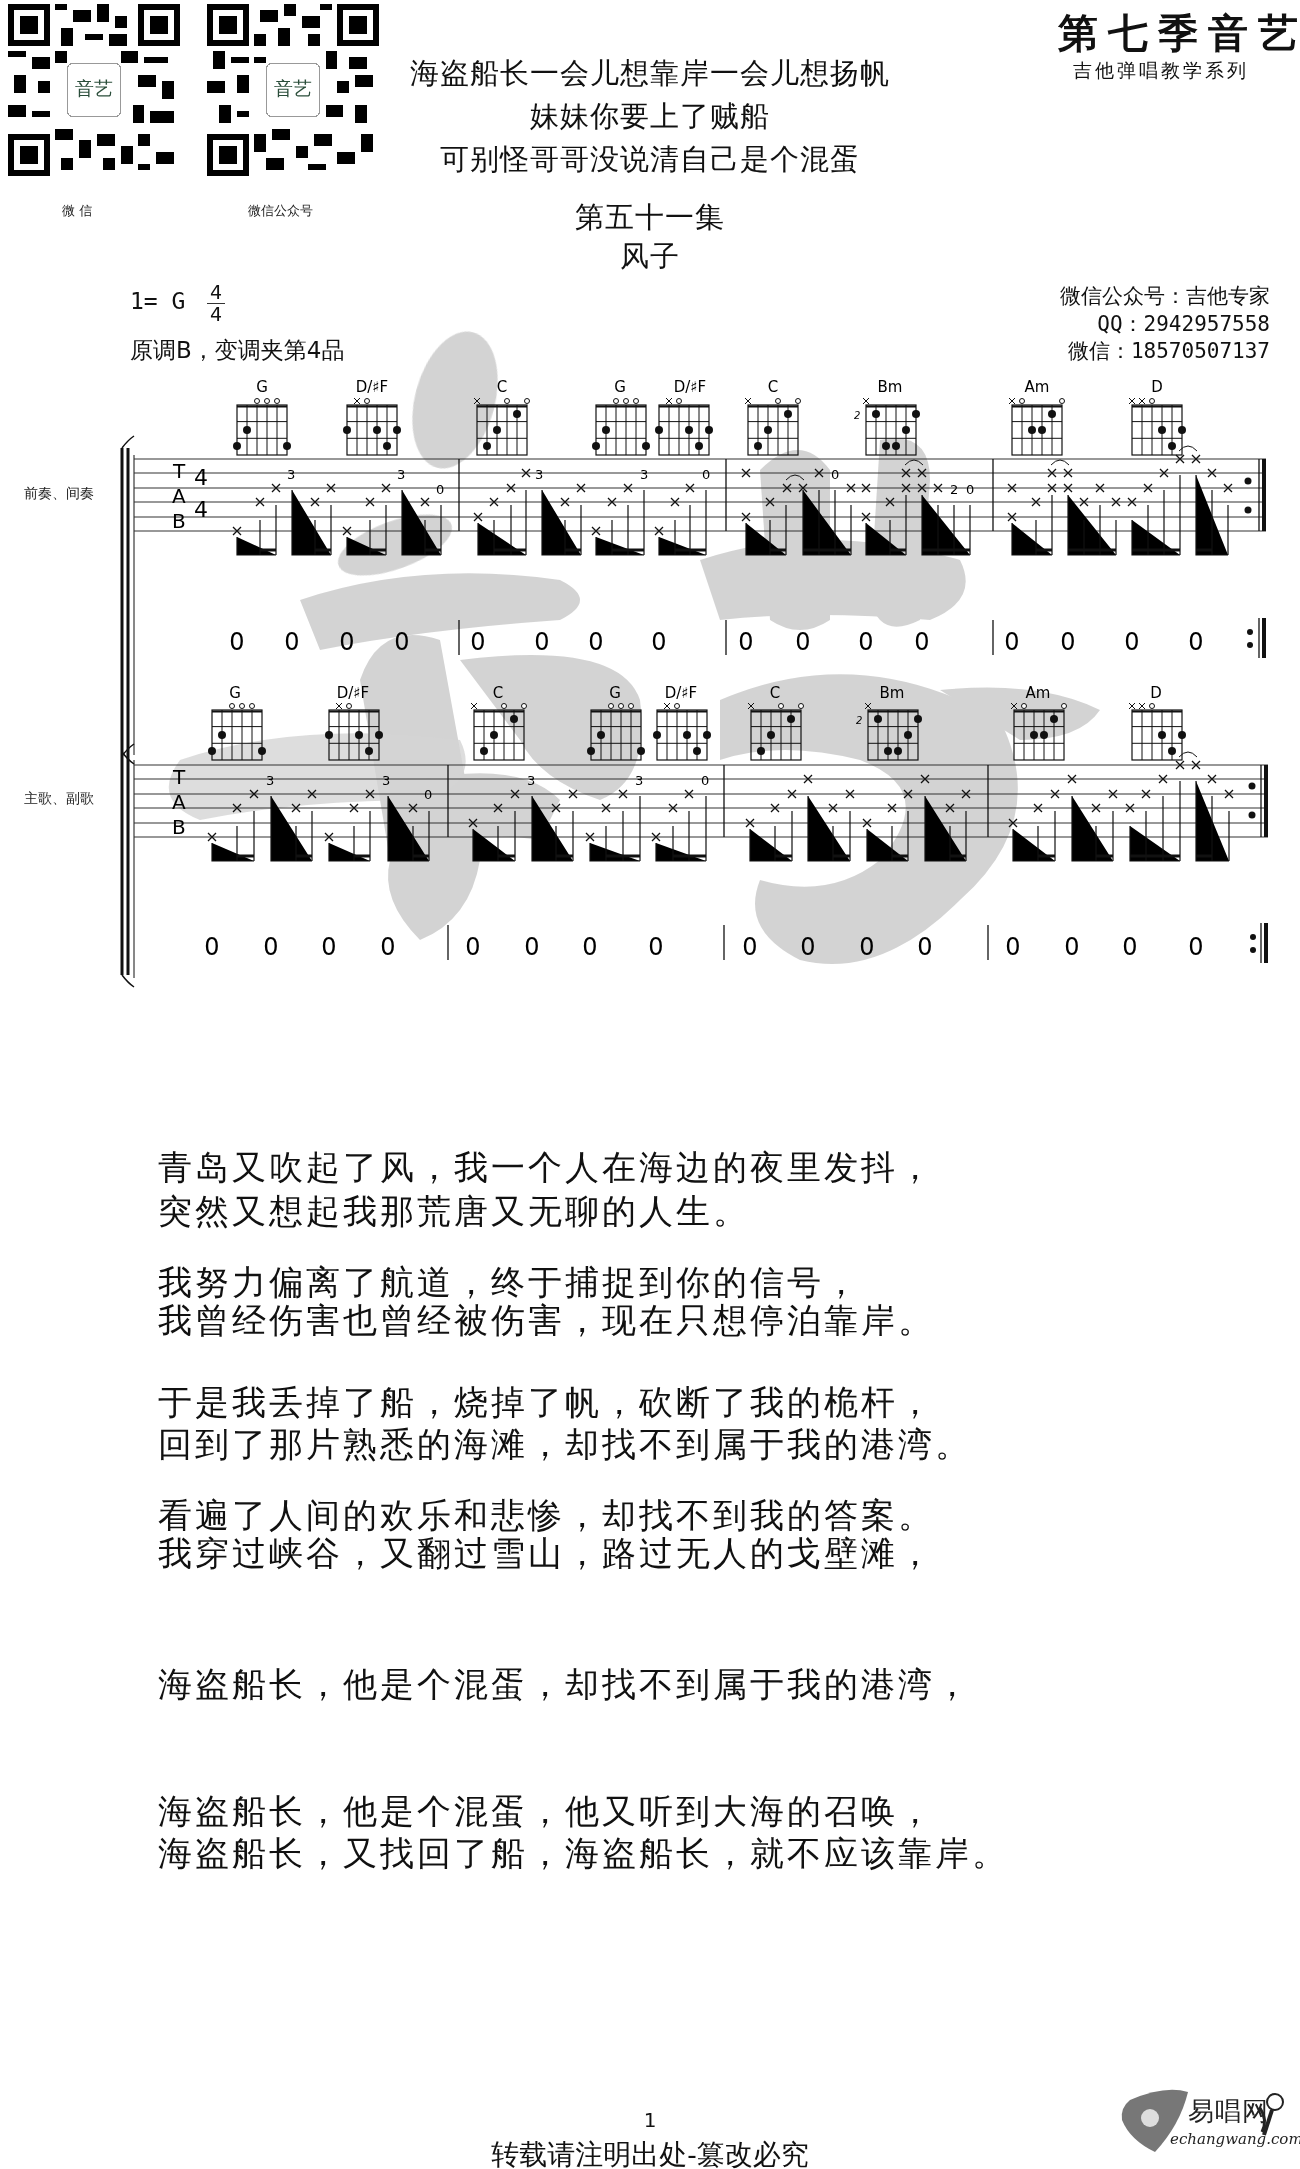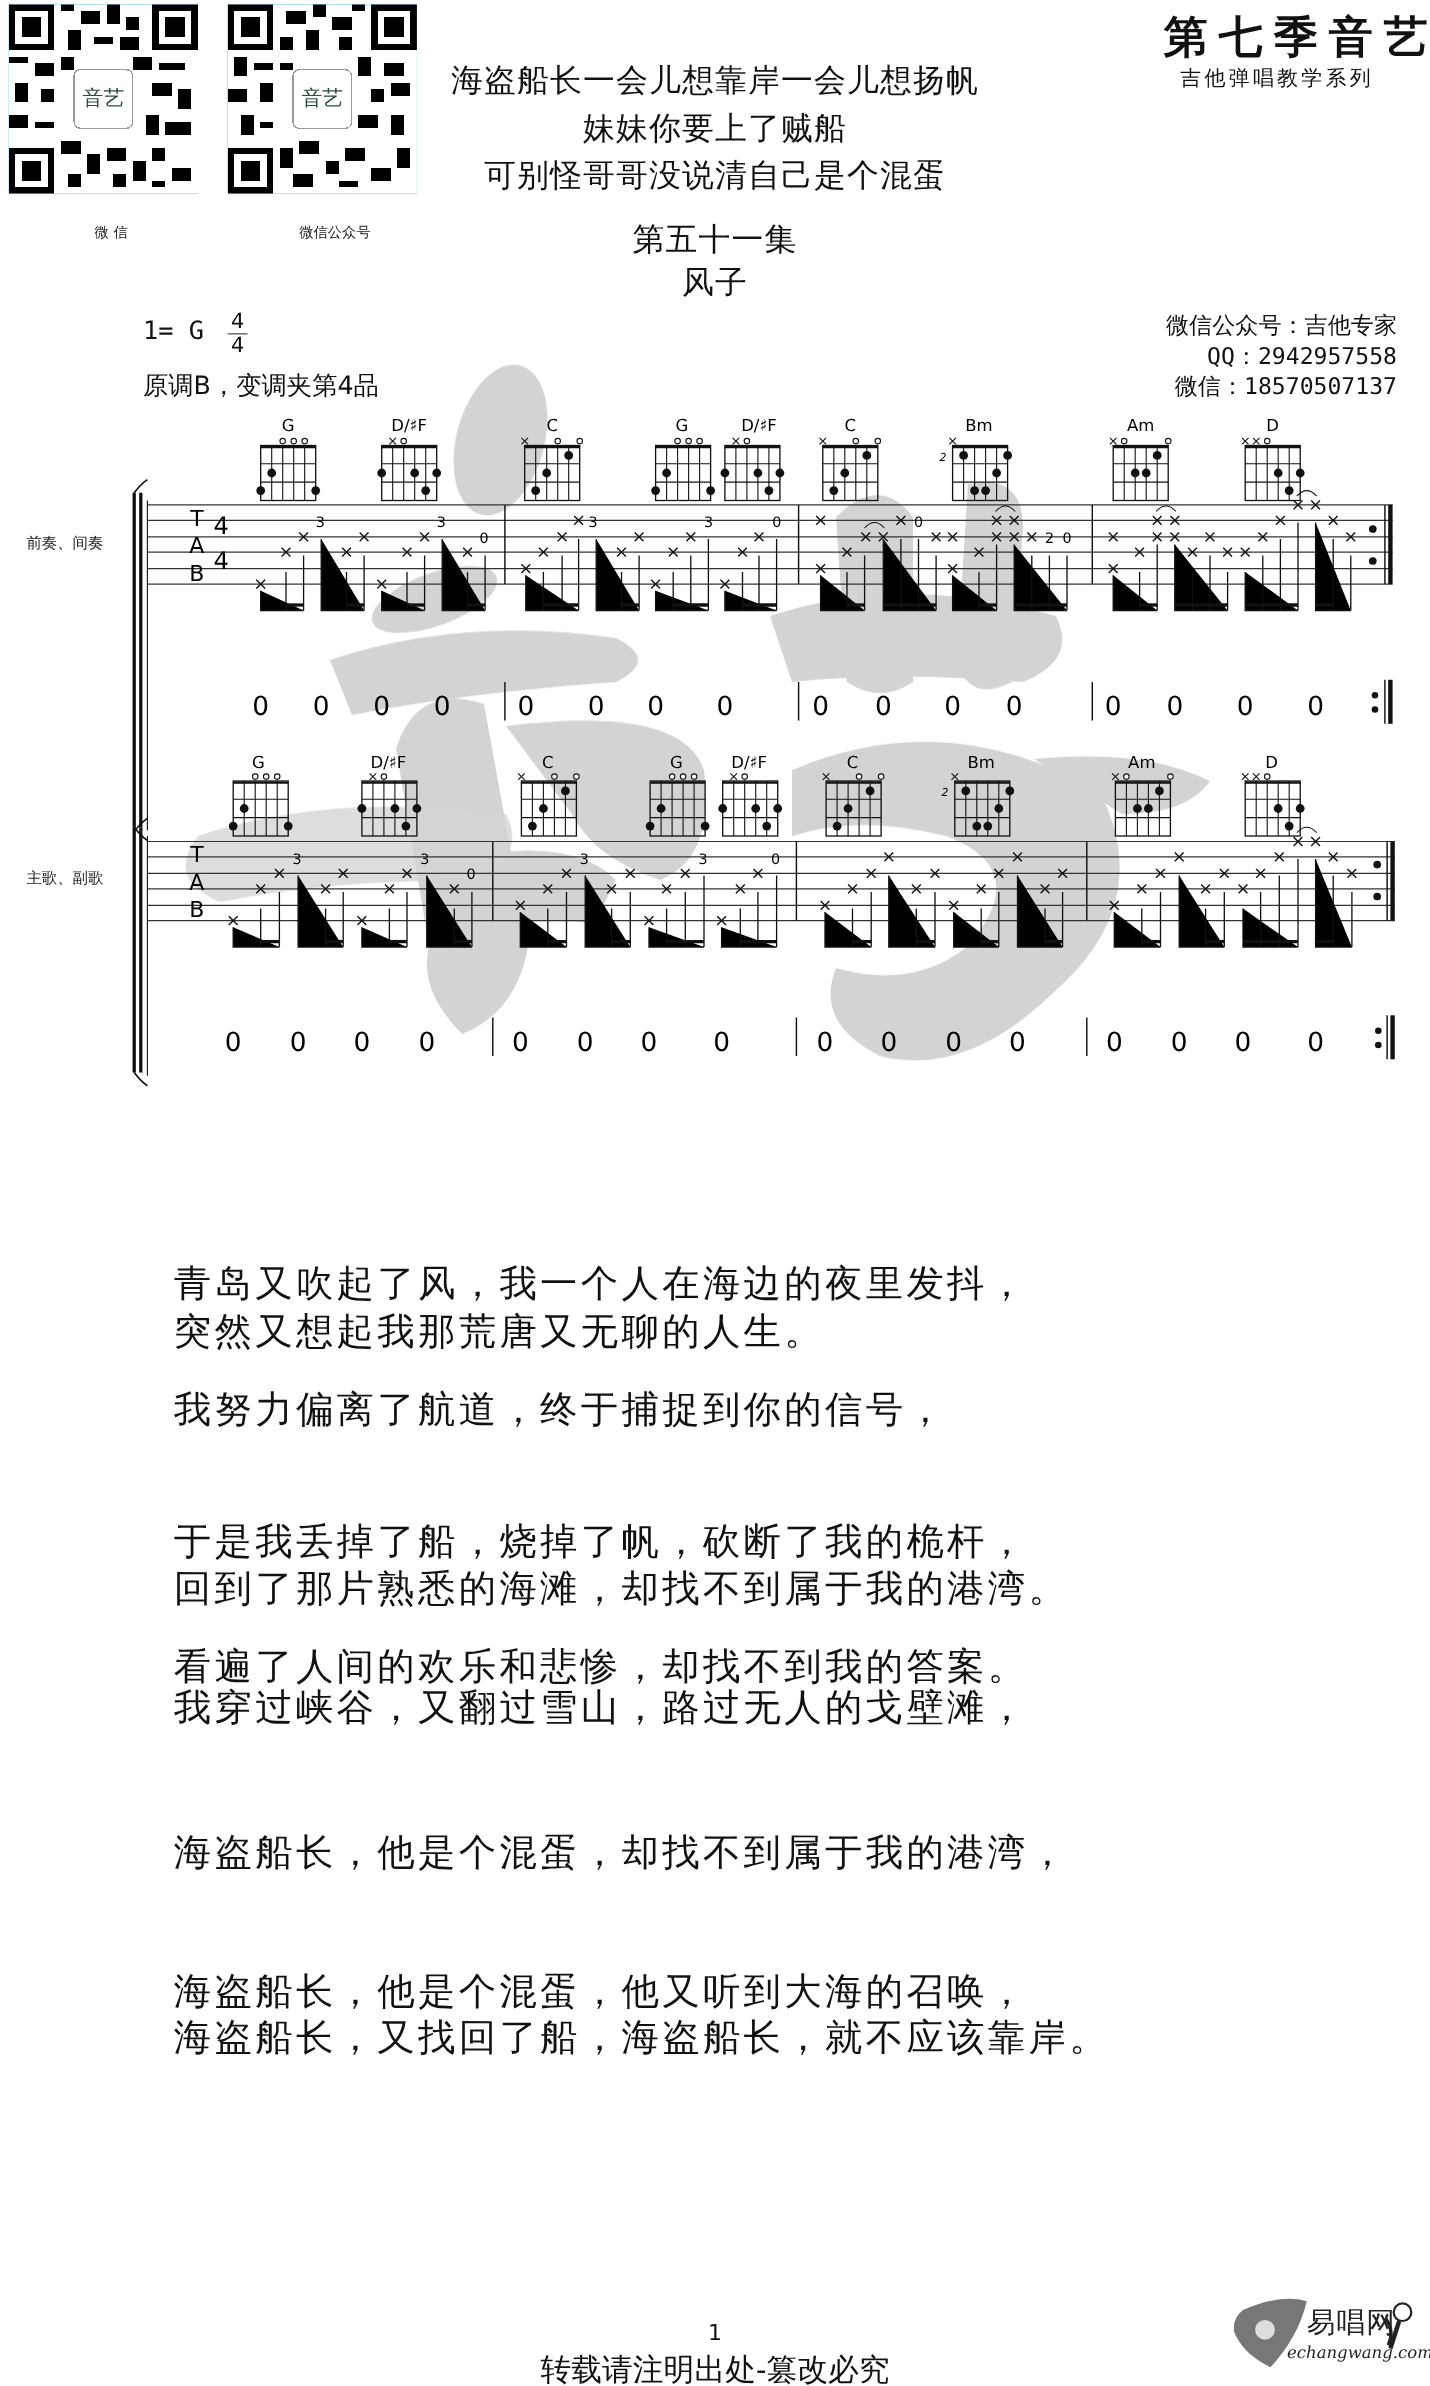--- a/index.html
+++ b/index.html
@@ -1,20 +1,20 @@
 <!DOCTYPE html>
 <html><head>
 <meta charset="utf-8">
 <style>
   html,body{margin:0;padding:0;background:#fff;}
   body{width:1300px;height:2169px;position:relative;overflow:hidden;font-family:"DejaVu Sans","Liberation Sans",sans-serif;color:#111;}
   .abs{position:absolute;}
   .qr{position:absolute;width:172px;height:172px;background:#0ea5e9;}
   .qr svg{width:100%;height:100%;display:block;}
-  .qr-label{position:absolute;font-family:"DejaVu Serif",serif;font-size:13px;color:#222;margin-left:24px;}
+  .qr-label{position:absolute;font-family:"DejaVu Serif",serif;font-size:13px;color:#222;}
   .header-line{position:absolute;left:0;width:1300px;text-align:center;font-size:29px;color:#111;letter-spacing:1px;}
   .brand-title{position:absolute;left:1058px;top:6px;font-size:40px;font-weight:bold;font-family:"DejaVu Serif",serif;letter-spacing:10px;white-space:nowrap;}
   .brand-sub{position:absolute;left:1073px;top:58px;font-size:19px;font-family:"DejaVu Serif",serif;letter-spacing:3px;white-space:nowrap;}
   .contact{position:absolute;right:30px;text-align:right;font-size:21px;font-family:"DejaVu Sans Mono","Liberation Mono",monospace;white-space:nowrap;}
   .key-line{position:absolute;left:130px;top:288px;font-size:23px;font-family:"DejaVu Sans Mono",monospace;}
   .timesig{position:absolute;left:207px;top:283px;width:18px;text-align:center;font-size:19px;line-height:19px;}
   .timesig .bar{border-top:1px solid #333;margin:1px 0;}
   .capo-line{position:absolute;left:130px;top:335px;font-size:23px;}
   .section-label{position:absolute;font-family:"DejaVu Serif",serif;font-size:14px;color:#222;}
   .lyrics{position:absolute;left:158px;font-family:"DejaVu Serif",serif;font-size:34px;line-height:44px;letter-spacing:3px;white-space:nowrap;color:#111;}
@@ -695,20 +695,21 @@
       <circle cx="1253" cy="950" r="3" fill="#111"></circle>
   </g>
 </svg>
 
 <div class="lyrics" style="top:1145px;">
   <div>青岛又吹起了风，我一个人在海边的夜里发抖，</div>
   <div>突然又想起我那荒唐又无聊的人生。</div>
 </div>
 <div class="lyrics" style="top:1263px;line-height:38px;">
   <div>我努力偏离了航道，终于捕捉到你的信号，</div>
+  <div>我曾经伤害也曾经被伤害，现在只想停泊靠岸。</div>
 </div>
 <div class="lyrics" style="top:1381px;line-height:42px;">
   <div>于是我丢掉了船，烧掉了帆，砍断了我的桅杆，</div>
   <div>回到了那片熟悉的海滩，却找不到属于我的港湾。</div>
 </div>
 <div class="lyrics" style="top:1496px;line-height:38px;">
   <div>看遍了人间的欢乐和悲惨，却找不到我的答案。</div>
   <div>我穿过峡谷，又翻过雪山，路过无人的戈壁滩，</div>
 </div>
 <div class="lyrics" style="top:1663px;line-height:42px;">

